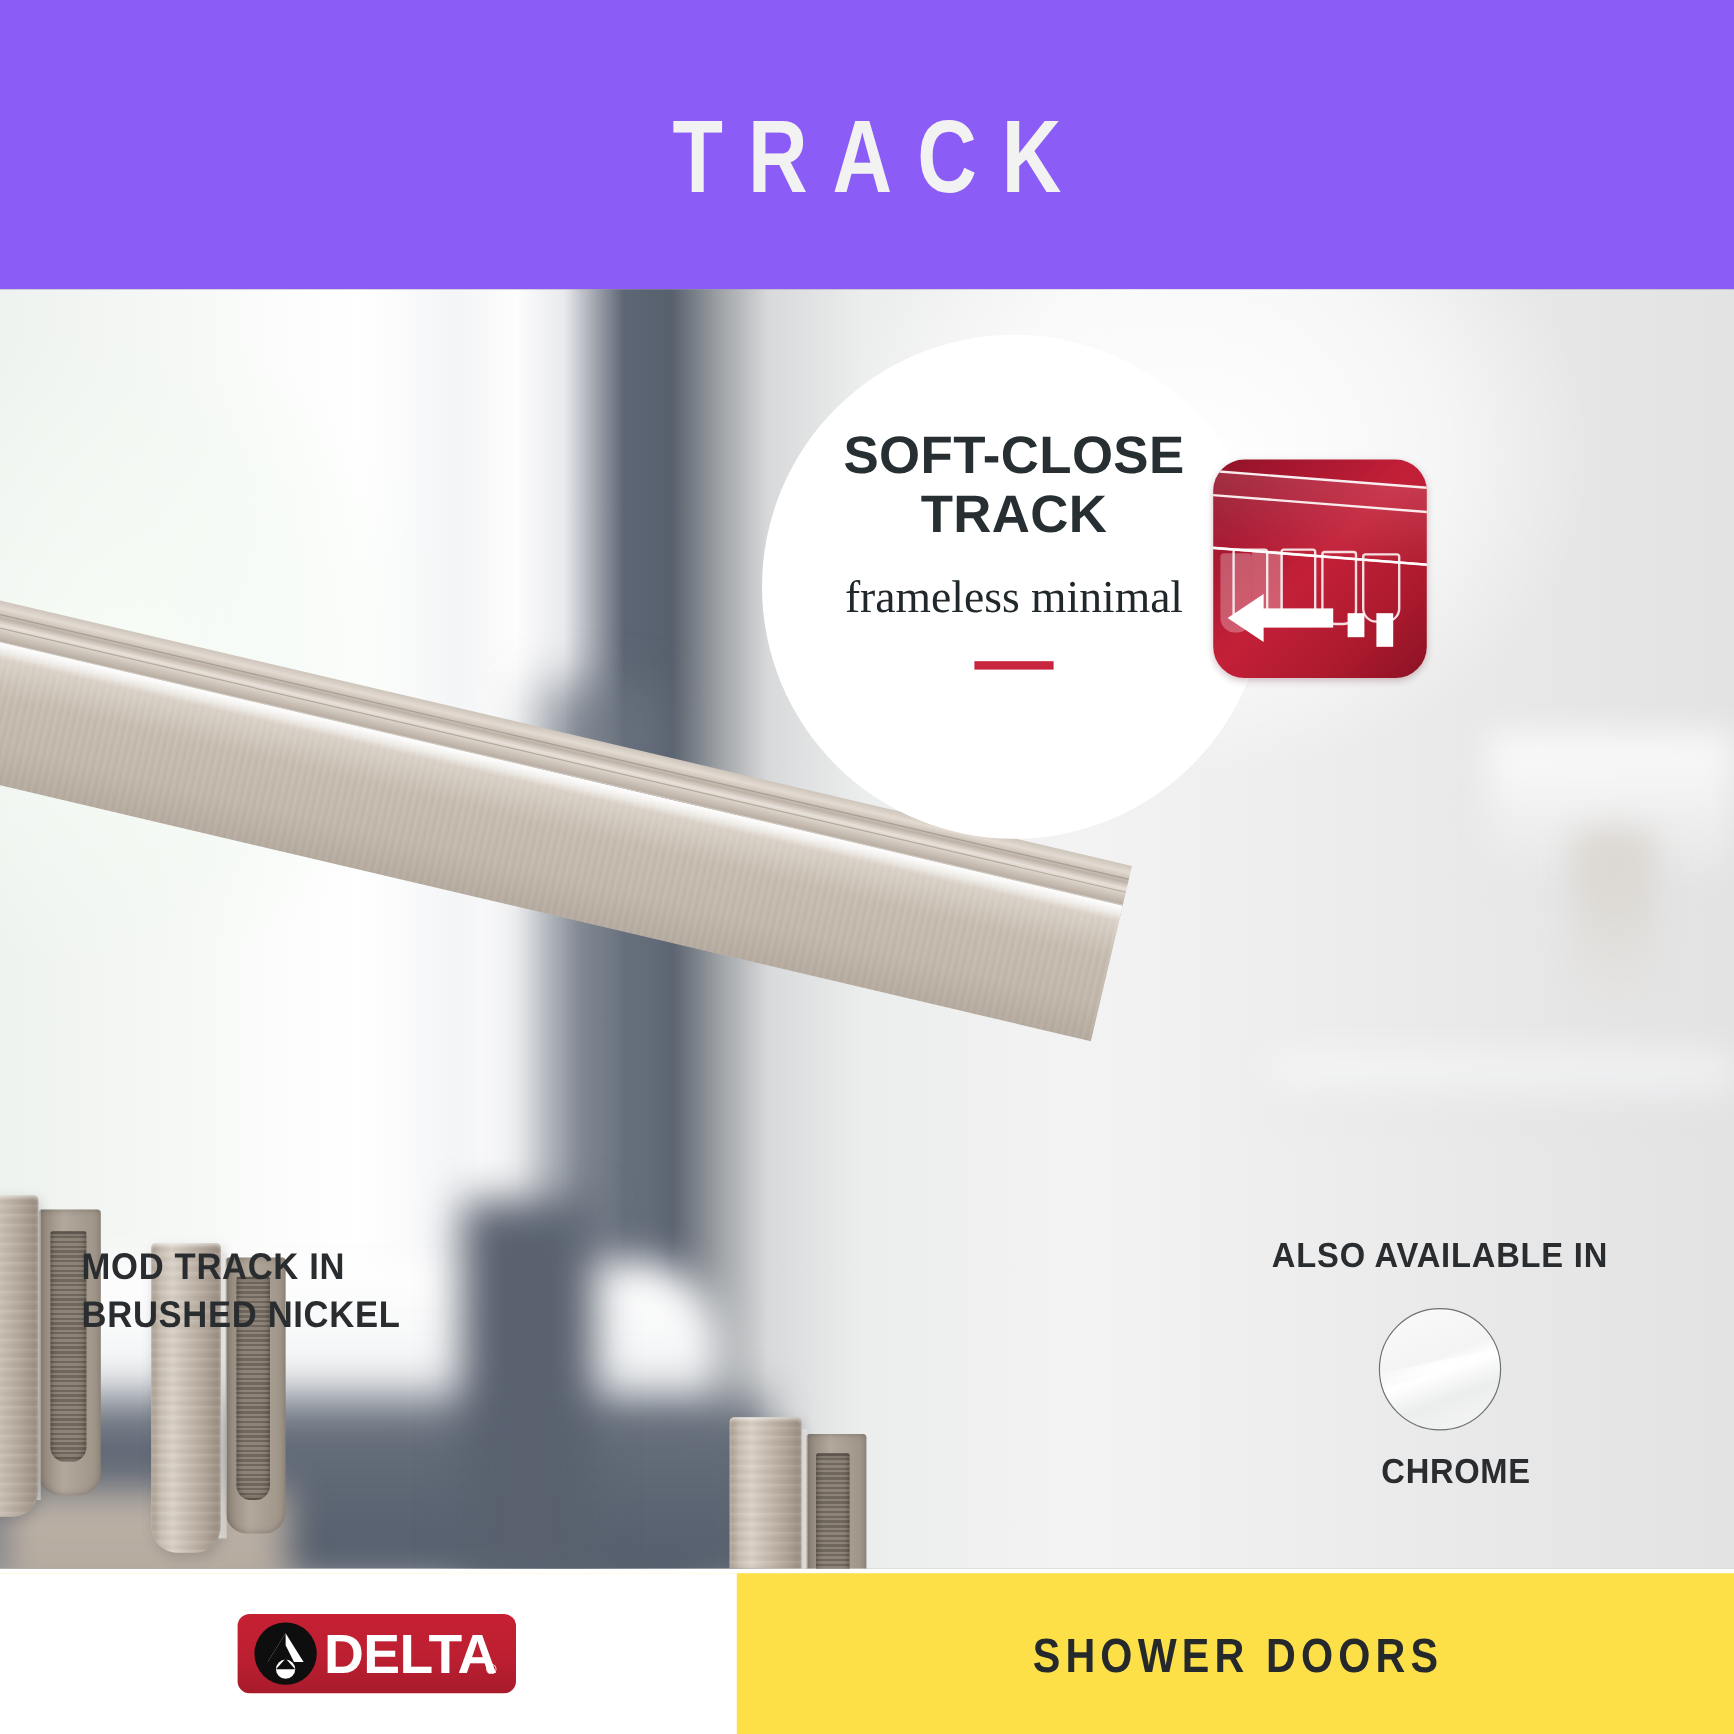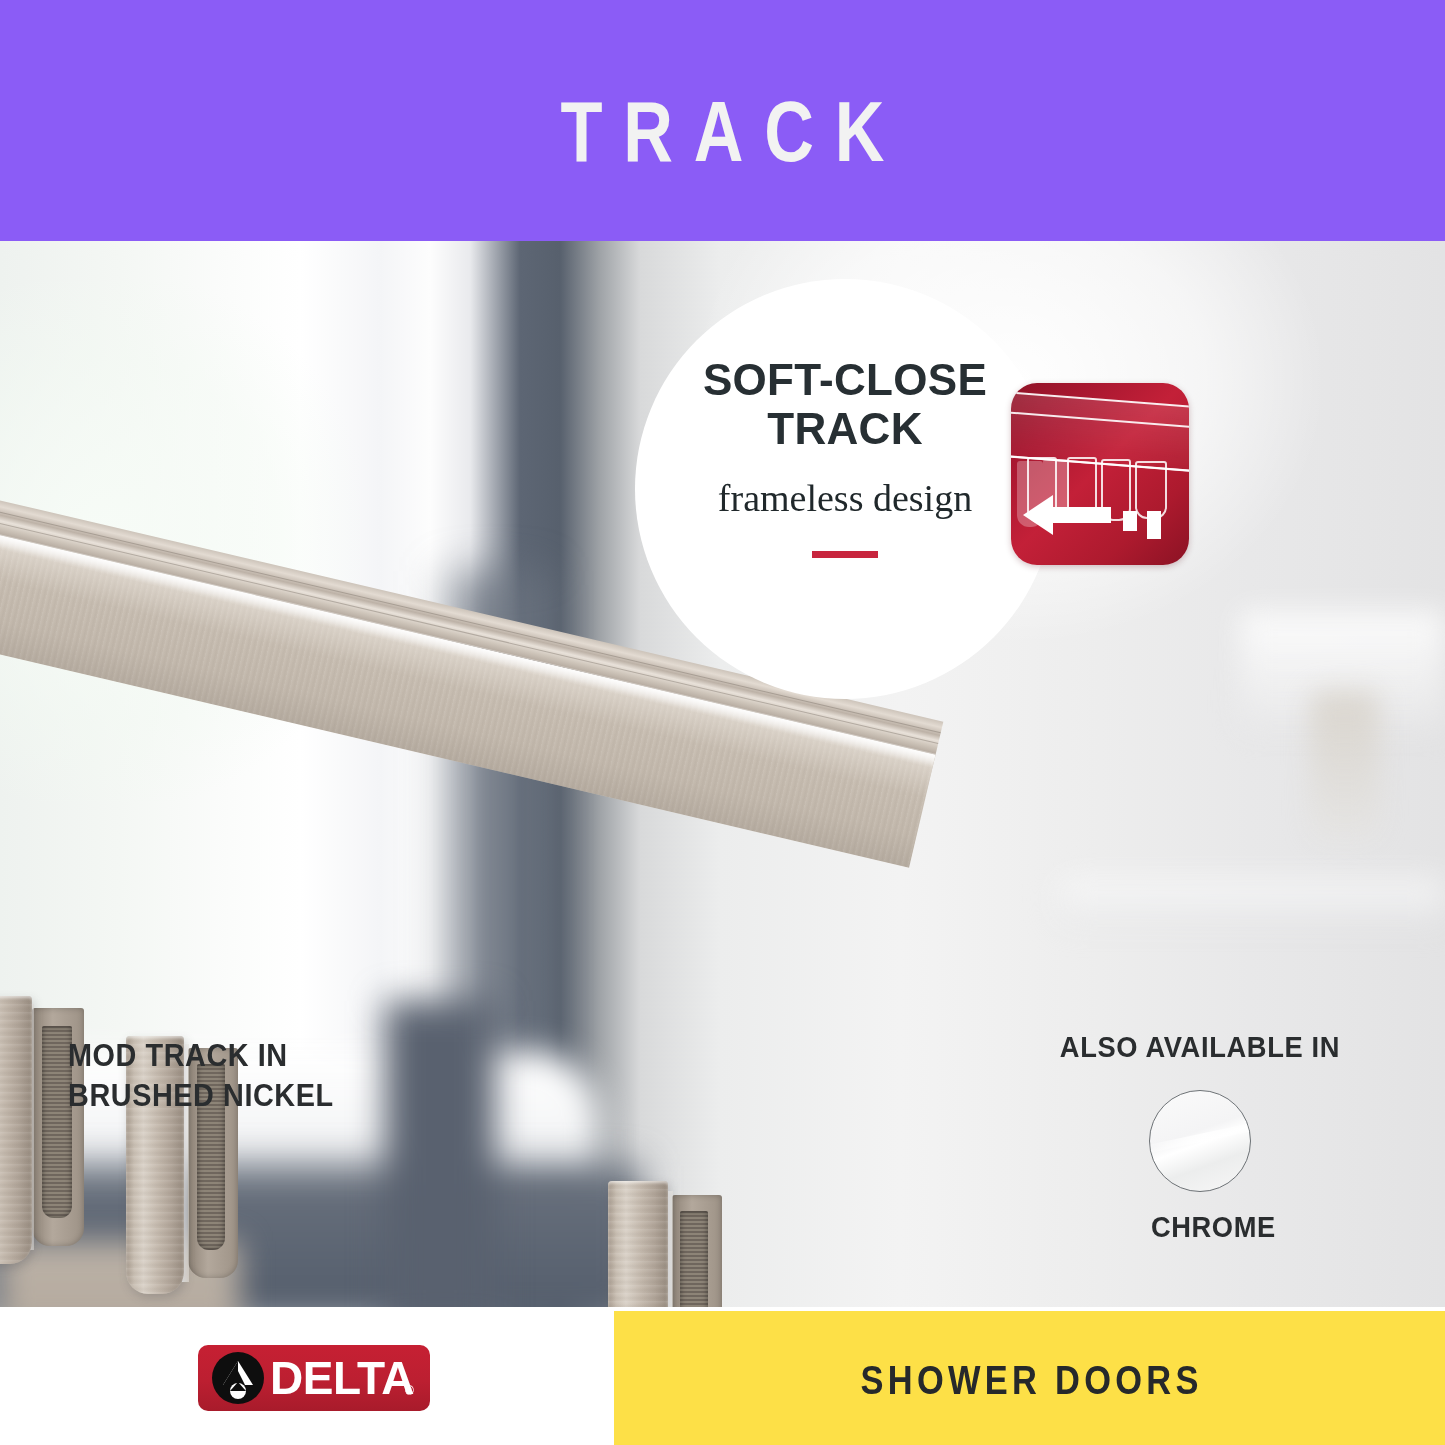--- a/index.html
+++ b/index.html
@@ -584,21 +584,21 @@
       </div>
     </div>
 
     <div class="badge">
       <div class="badge-inner">
         <div class="badge-title">
           <div>SOFT-CLOSE</div>
           <div>TRACK</div>
         </div>
         <div class="badge-sub">
-          <div>frameless design</div>
+          <div>frameless minimal</div>
         </div>
         <div class="badge-rule"></div>
       </div>
     </div>
 
     <div class="icon-tile">
       <div class="tile-rail"></div>
       <div class="tile-rail-line" style="top:36px;"></div>
       <div class="tile-rail-line" style="top:80px;"></div>
 

